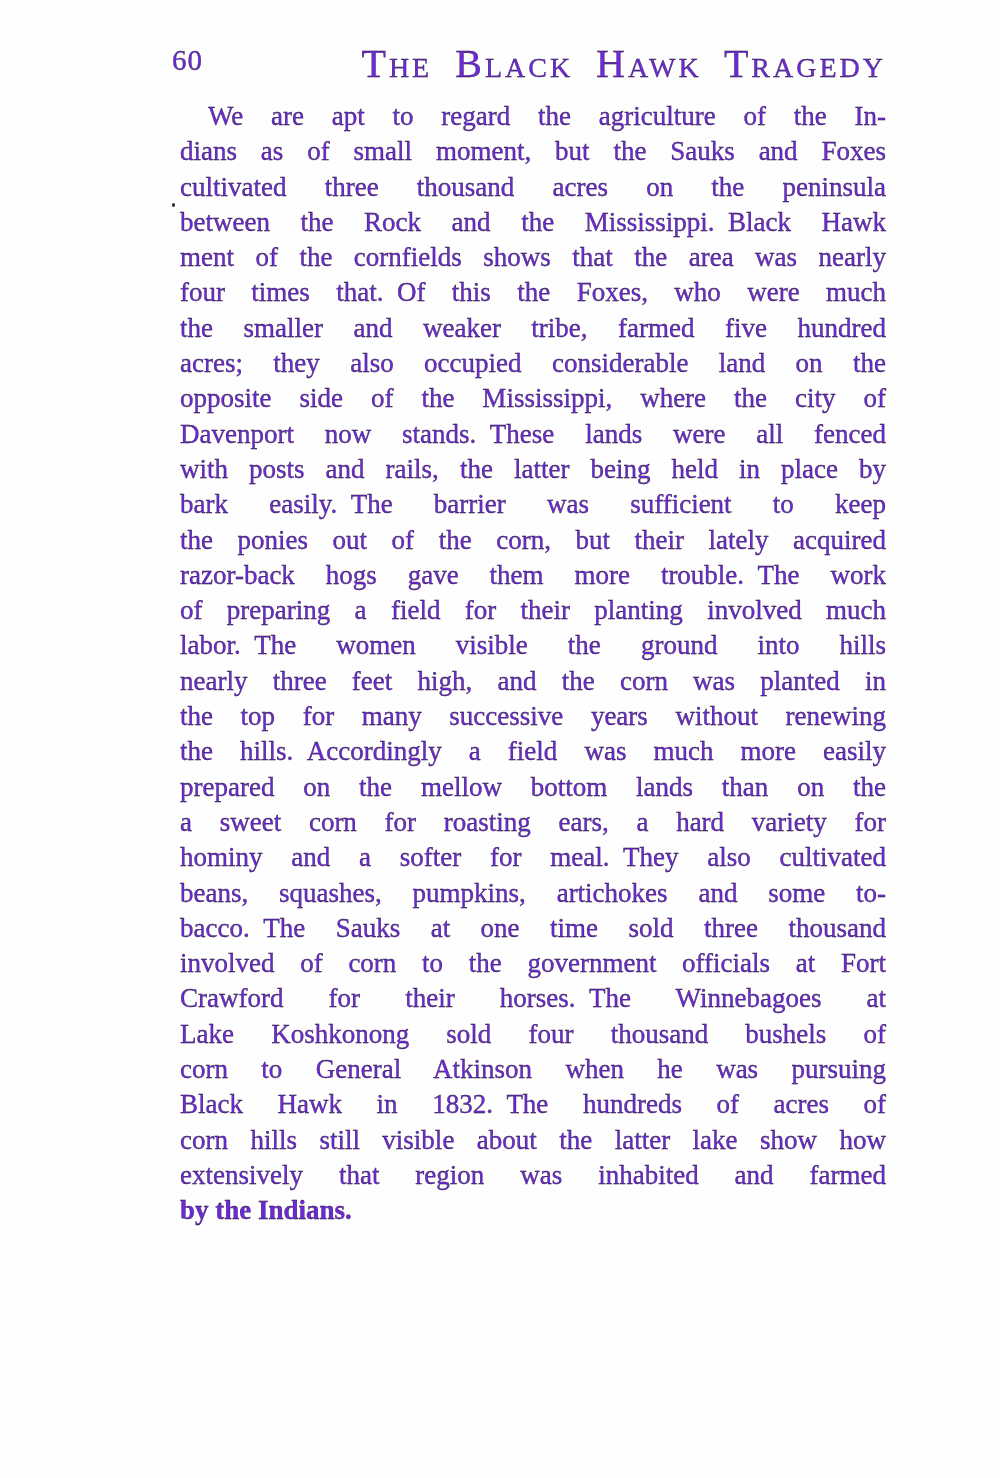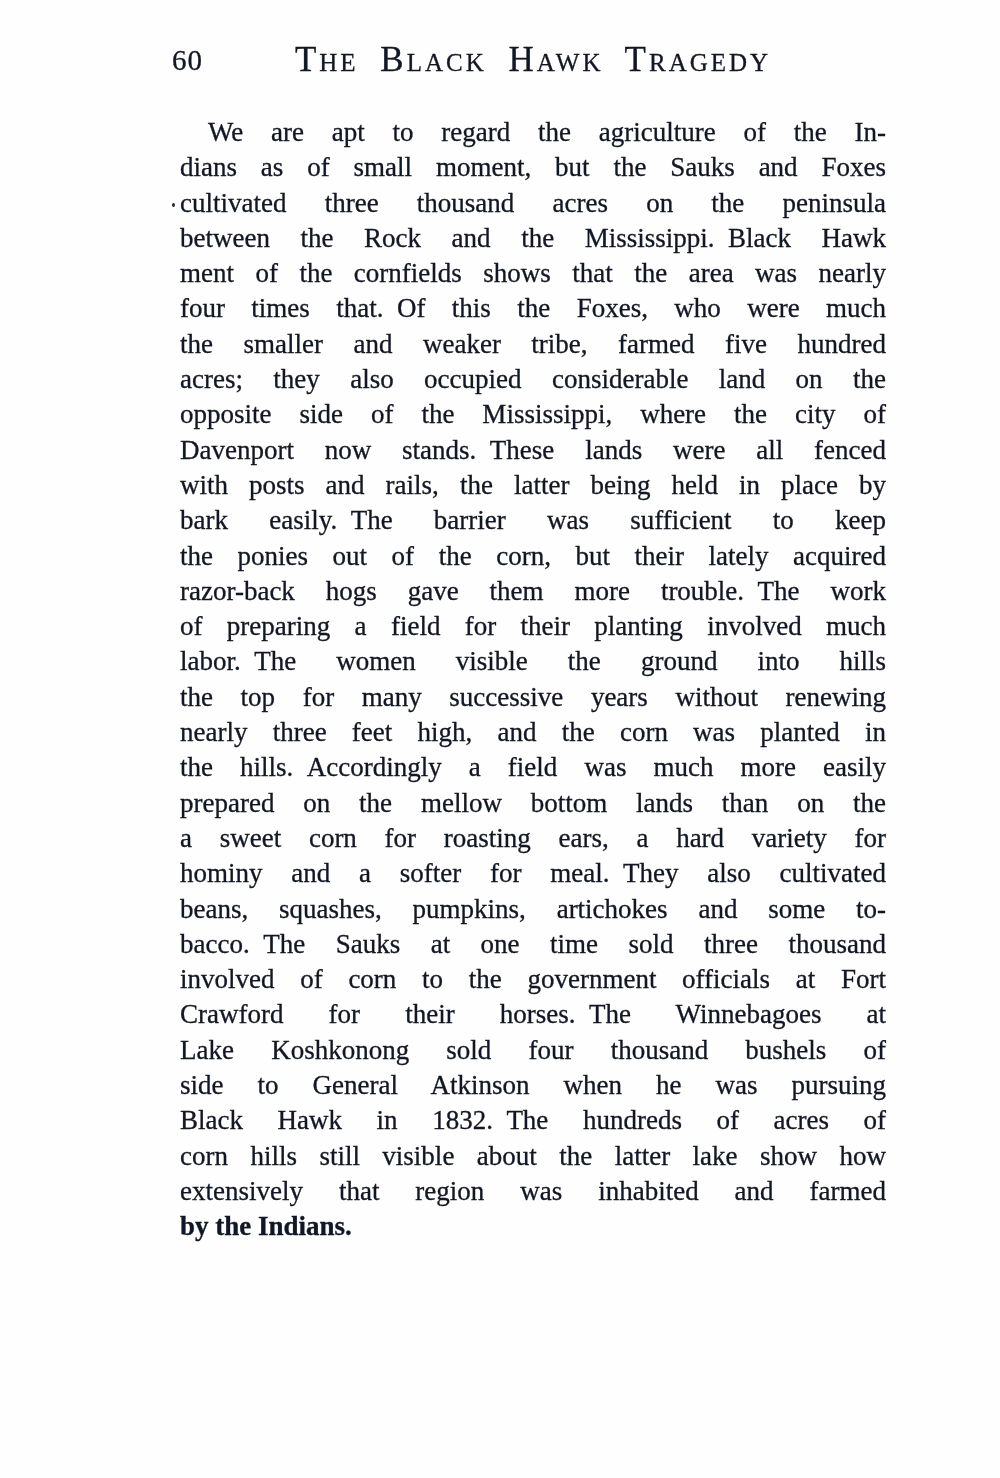--- a/index.html
+++ b/index.html
@@ -5,61 +5,60 @@
   html, body {
     margin: 0;
     padding: 0;
     background: #ffffff;
   }
   .page {
     position: relative;
     width: 1000px;
     height: 1478px;
     background: #fefefe;
-    color: #0f172a;
+    color: #6d28d9;
     font-family: "Liberation Serif", "DejaVu Serif", serif;
     overflow: hidden;
     -webkit-text-stroke: 0.3px #191715;
   }
   .page-number {
     position: absolute;
     left: 172px;
     top: 44px;
     font-size: 29px;
     letter-spacing: 1px;
   }
   .running-title {
     position: absolute;
     left: 180px;
     top: 40px;
     width: 706px;
-    text-align: center;
+    text-align: right;
     font-variant: small-caps;
-    font-size: 35px;
+    font-size: 40px;
     letter-spacing: 3px;
     word-spacing: 10px;
     white-space: nowrap;
   }
   .body-text {
     position: absolute;
     left: 180px;
     top: 99px;
     width: 706px;
     font-size: 27px;
     line-height: 35.3px;
   }
   .line {
     text-align: justify;
     text-align-last: justify;
     text-justify: inter-word;
     white-space: nowrap;
   }
   .line:first-child {
     text-indent: 28px;
-    margin-top: 16px;
   }
   .line:last-child {
     text-align-last: left;
     font-weight: bold;
   }
   .speckle {
     position: absolute;
     left: 172px;
     top: 203px;
     width: 3px;
@@ -88,32 +87,32 @@
       <div class="line">the smaller and weaker tribe, farmed five hundred</div>
       <div class="line">acres; they also occupied considerable land on the</div>
       <div class="line">opposite side of the Mississippi, where the city of</div>
       <div class="line">Davenport now stands. These lands were all fenced</div>
       <div class="line">with posts and rails, the latter being held in place by</div>
       <div class="line">bark easily. The barrier was sufficient to keep</div>
       <div class="line">the ponies out of the corn, but their lately acquired</div>
       <div class="line">razor-back hogs gave them more trouble. The work</div>
       <div class="line">of preparing a field for their planting involved much</div>
       <div class="line">labor. The women visible the ground into hills</div>
+      <div class="line">nearly three feet high, and the corn was planted in</div>
       <div class="line">the top for many successive years without renewing</div>
-      <div class="line">nearly three feet high, and the corn was planted in</div>
       <div class="line">the hills. Accordingly a field was much more easily</div>
       <div class="line">prepared on the mellow bottom lands than on the</div>
       <div class="line">a sweet corn for roasting ears, a hard variety for</div>
       <div class="line">hominy and a softer for meal. They also cultivated</div>
       <div class="line">beans, squashes, pumpkins, artichokes and some to-</div>
       <div class="line">bacco. The Sauks at one time sold three thousand</div>
       <div class="line">involved of corn to the government officials at Fort</div>
       <div class="line">Crawford for their horses. The Winnebagoes at</div>
       <div class="line">Lake Koshkonong sold four thousand bushels of</div>
-      <div class="line">side to General Atkinson when he was pursuing</div>
+      <div class="line">corn to General Atkinson when he was pursuing</div>
       <div class="line">Black Hawk in 1832. The hundreds of acres of</div>
       <div class="line">corn hills still visible about the latter lake show how</div>
       <div class="line">extensively that region was inhabited and farmed</div>
       <div class="line">by the Indians.</div>
     </div>
 
   <div class="speckle"></div>
 </div>
 
 </body></html>

